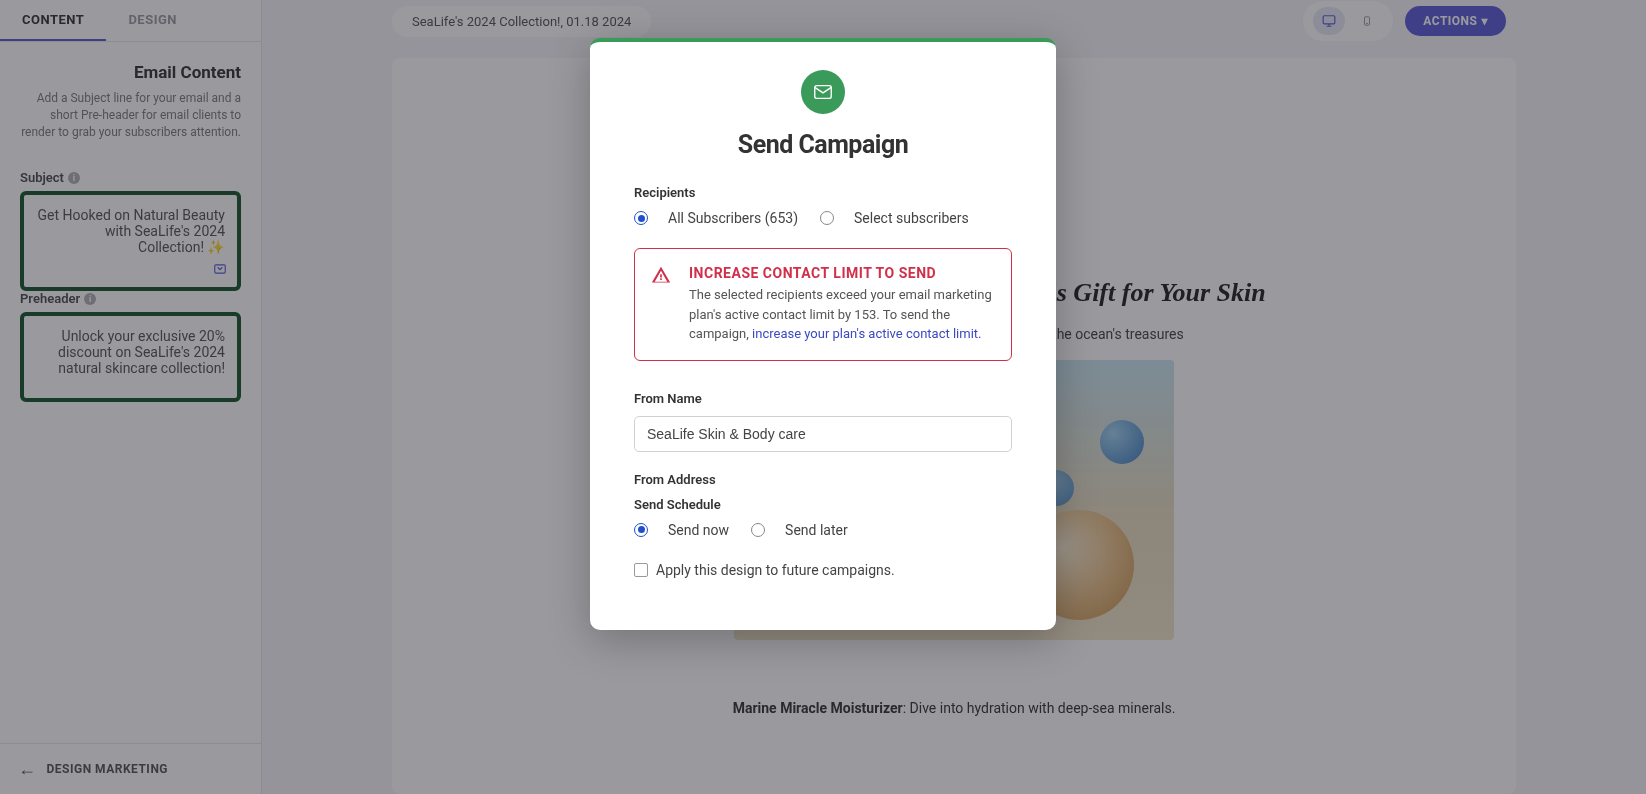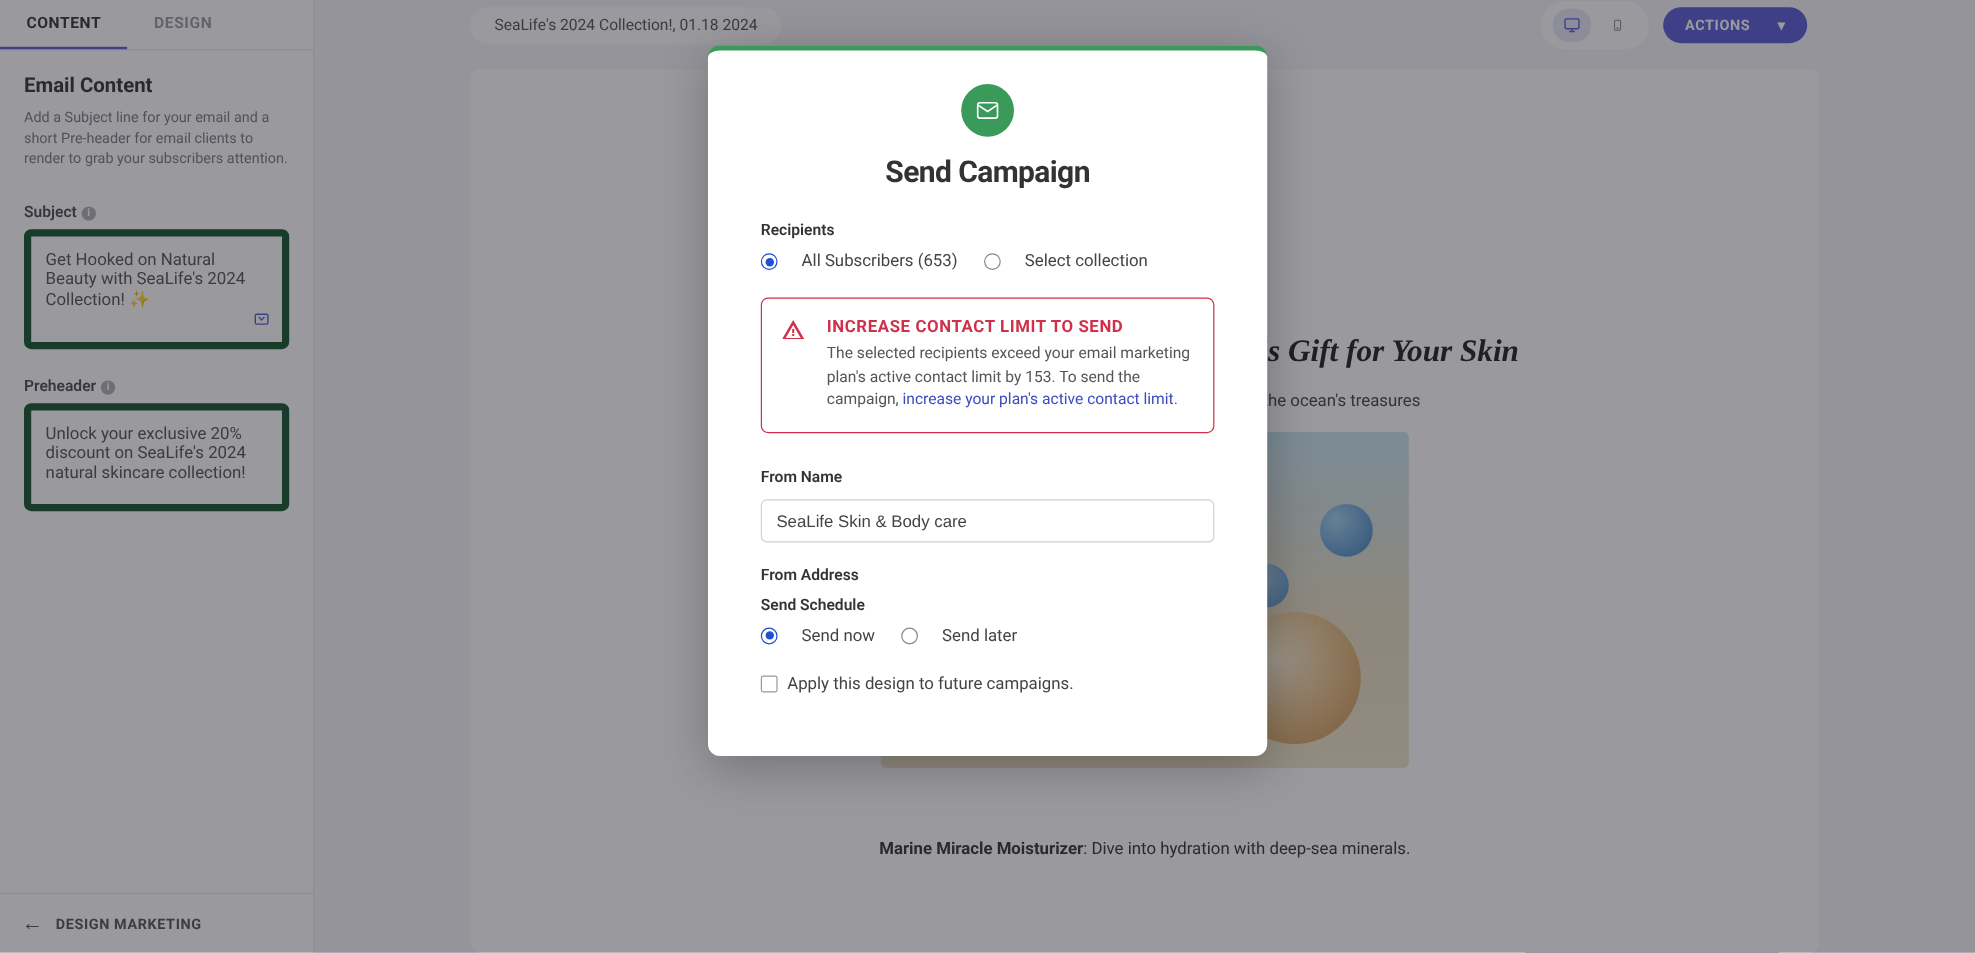--- a/index.html
+++ b/index.html
@@ -23,45 +23,44 @@
 .tabs { display: flex; border-bottom: 1px solid #e5e5e8; }
 .tab {
   padding: 12px 22px;
   font-size: 13px;
   font-weight: 700;
   letter-spacing: 0.5px;
   color: #9a9aa2;
   cursor: pointer;
 }
 .tab.active { color: #333; border-bottom: 2px solid #5a5ad6; }
-.sidebar-body { padding: 20px; flex: 1; }
+.sidebar-body { padding: 20px; flex: 1; text-align: right; }
 .panel-title { font-size: 17px; font-weight: 700; margin-bottom: 8px; }
 .panel-desc { font-size: 12px; color: #7a7a82; line-height: 1.4; margin-bottom: 30px; }
 .field-label {
   font-size: 13px;
   font-weight: 600;
   color: #4a4a52;
   margin-bottom: 6px;
   display: flex;
   align-items: center;
   gap: 4px;
 }
 .info-icon {
   width: 12px; height: 12px; border-radius: 50%;
   background: #b0b0b8; color: #fff; font-size: 9px;
   display: inline-flex; align-items: center; justify-content: center;
   font-weight: 700;
 }
 .textarea-box {
-  border: 6px solid #14532d;
+  border: 4px solid #14532d;
   border-radius: 6px;
   padding: 12px;
   font-size: 14px;
   color: #555;
-  margin-bottom: 24px;
   position: relative;
   min-height: 90px;
 }
 .textarea-box.subject { min-height: 100px; }
 .subject-emoji { color: #f0a030; }
 .insert-icn {
   position: absolute; bottom: 8px; right: 10px;
   color: #5a5ad6; font-size: 14px;
 }
 .sidebar-footer {
@@ -90,21 +89,21 @@
 }
 .device-btn {
   width: 32px; height: 28px; border-radius: 14px;
   display: flex; align-items: center; justify-content: center;
   color: #888;
 }
 .device-btn.active { background: #e8e8f8; color: #5a5ad6; }
 .actions-btn {
   background: #5a5ad6; color: #fff; border-radius: 18px;
   padding: 8px 18px; font-size: 12px; font-weight: 700;
-  letter-spacing: 0.5px; display: flex; align-items: center; gap: 23px;
+  letter-spacing: 0.5px; display: flex; align-items: center; gap: 4px;
   margin-right: 140px;
 }
 .preview {
   margin: 16px 130px 0 130px;
   background: #fff;
   border-radius: 8px;
   flex: 1;
   overflow: hidden;
   padding: 40px;
 }
@@ -325,21 +324,21 @@
     <div class="modal-title">Send Campaign</div>
 
     <div class="section-label">Recipients</div>
     <div class="radio-row">
       <label class="radio-opt">
         <span class="radio checked"></span>
         <span>All Subscribers (653)</span>
       </label>
       <label class="radio-opt">
         <span class="radio"></span>
-        <span>Select collection</span>
+        <span>Select subscribers</span>
       </label>
     </div>
 
     <div class="warn-box">
       <span class="warn-icn">
         <svg width="20" height="20" viewBox="0 0 24 24" fill="currentColor">
             <path d="M12 2L1 21h22L12 2zm0 5l7.5 13h-15L12 7zm-1 4v4h2v-4h-2zm0 5v2h2v-2h-2z"></path>
           </svg>
       </span>
       <div class="warn-title">INCREASE CONTACT LIMIT TO SEND</div>

